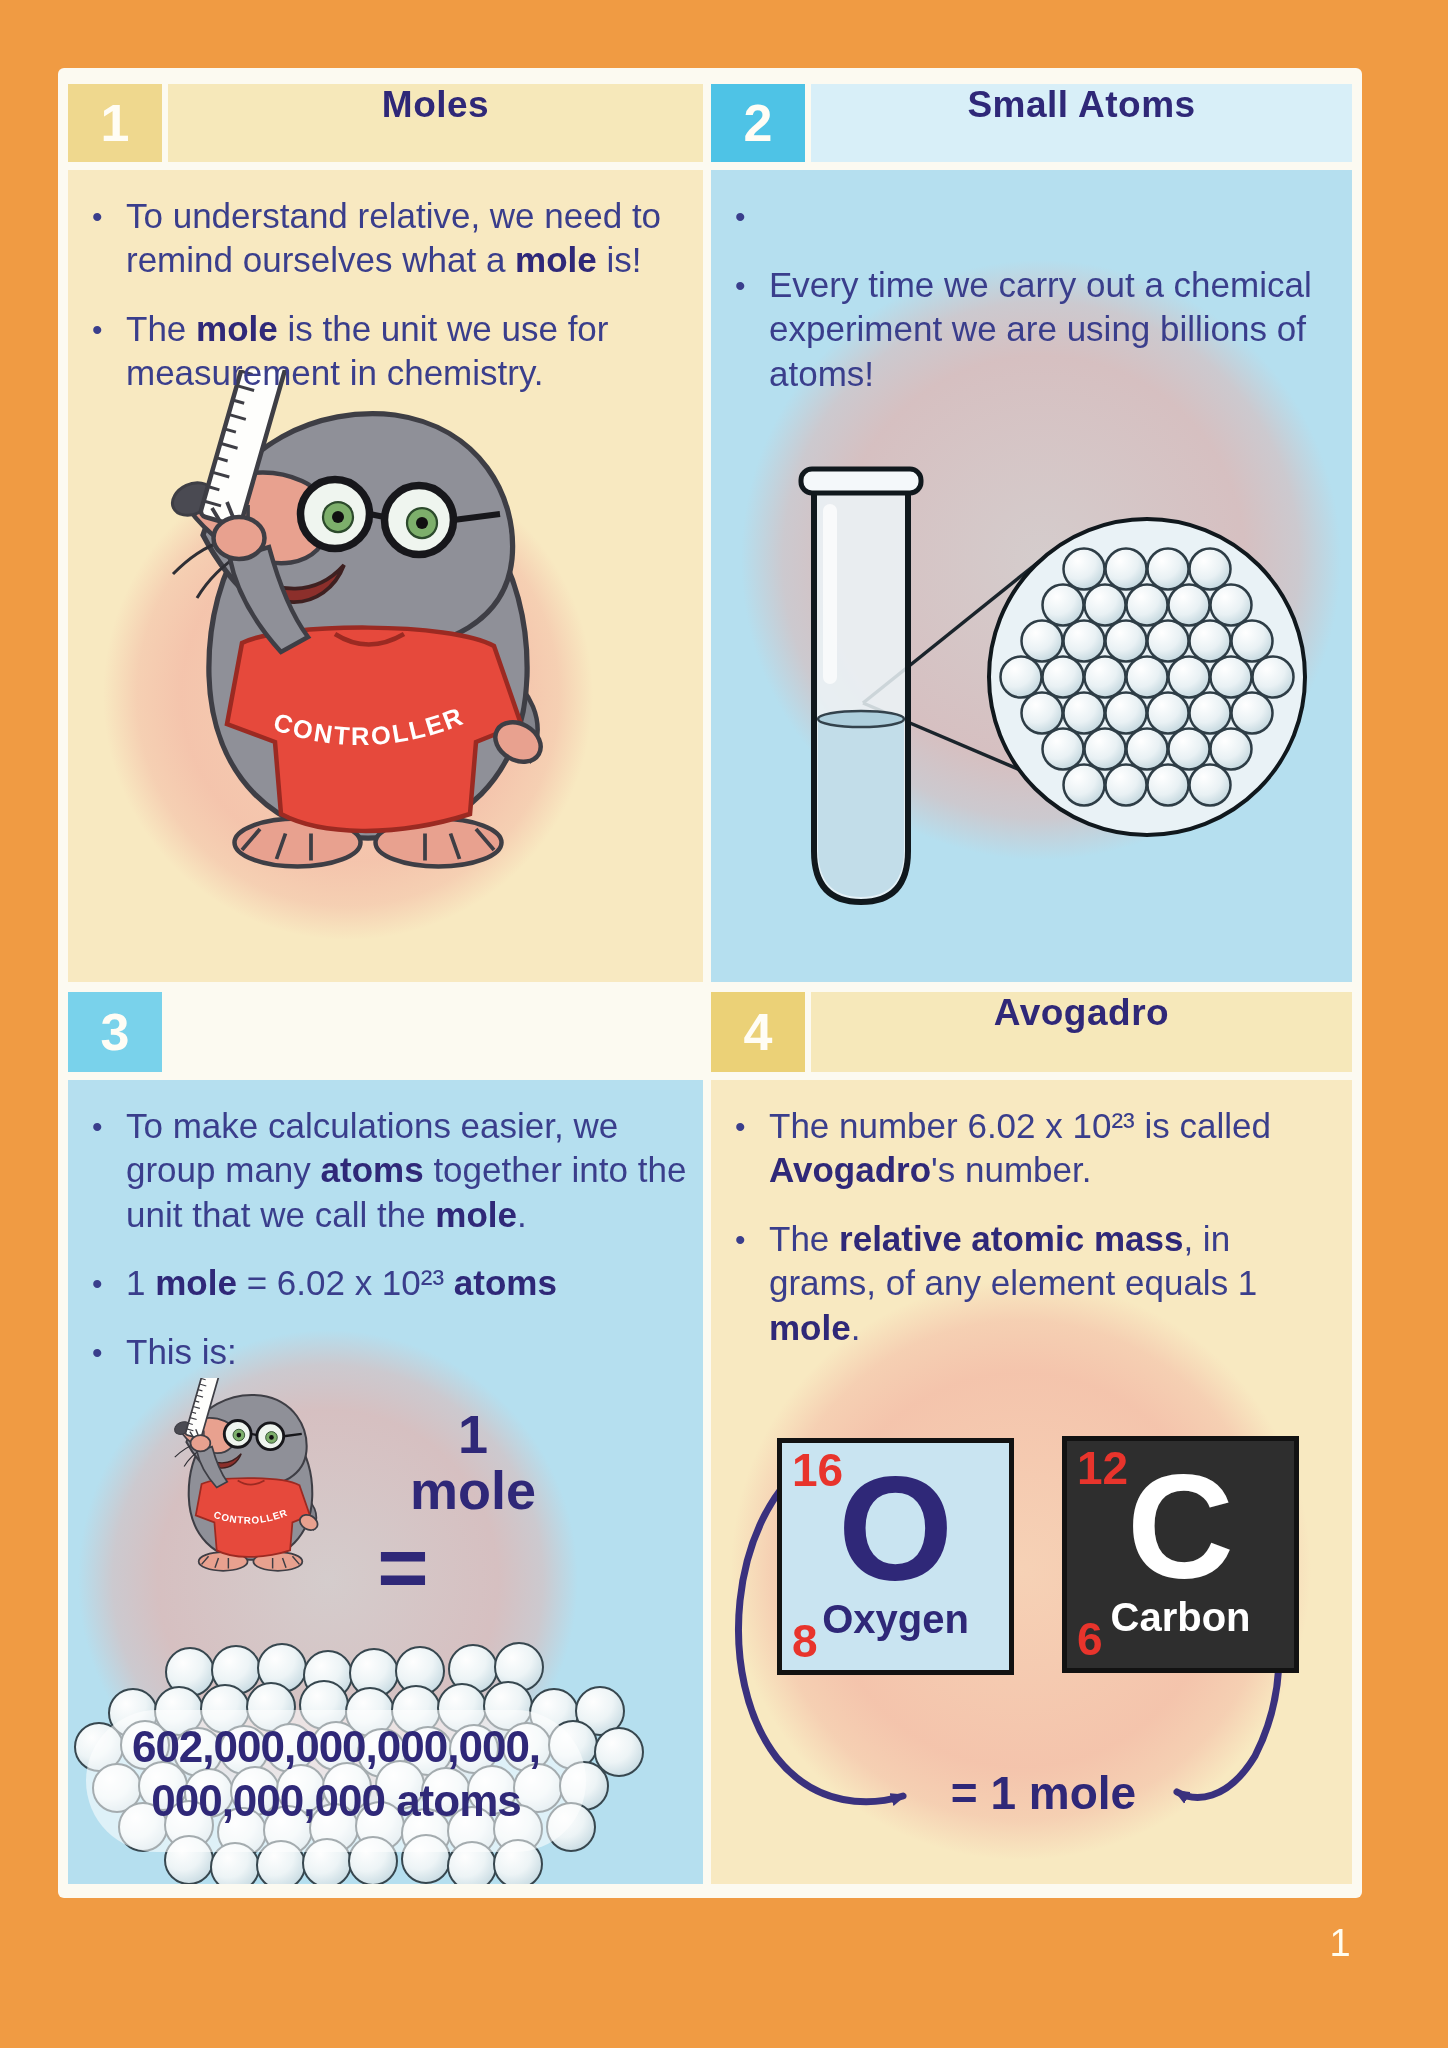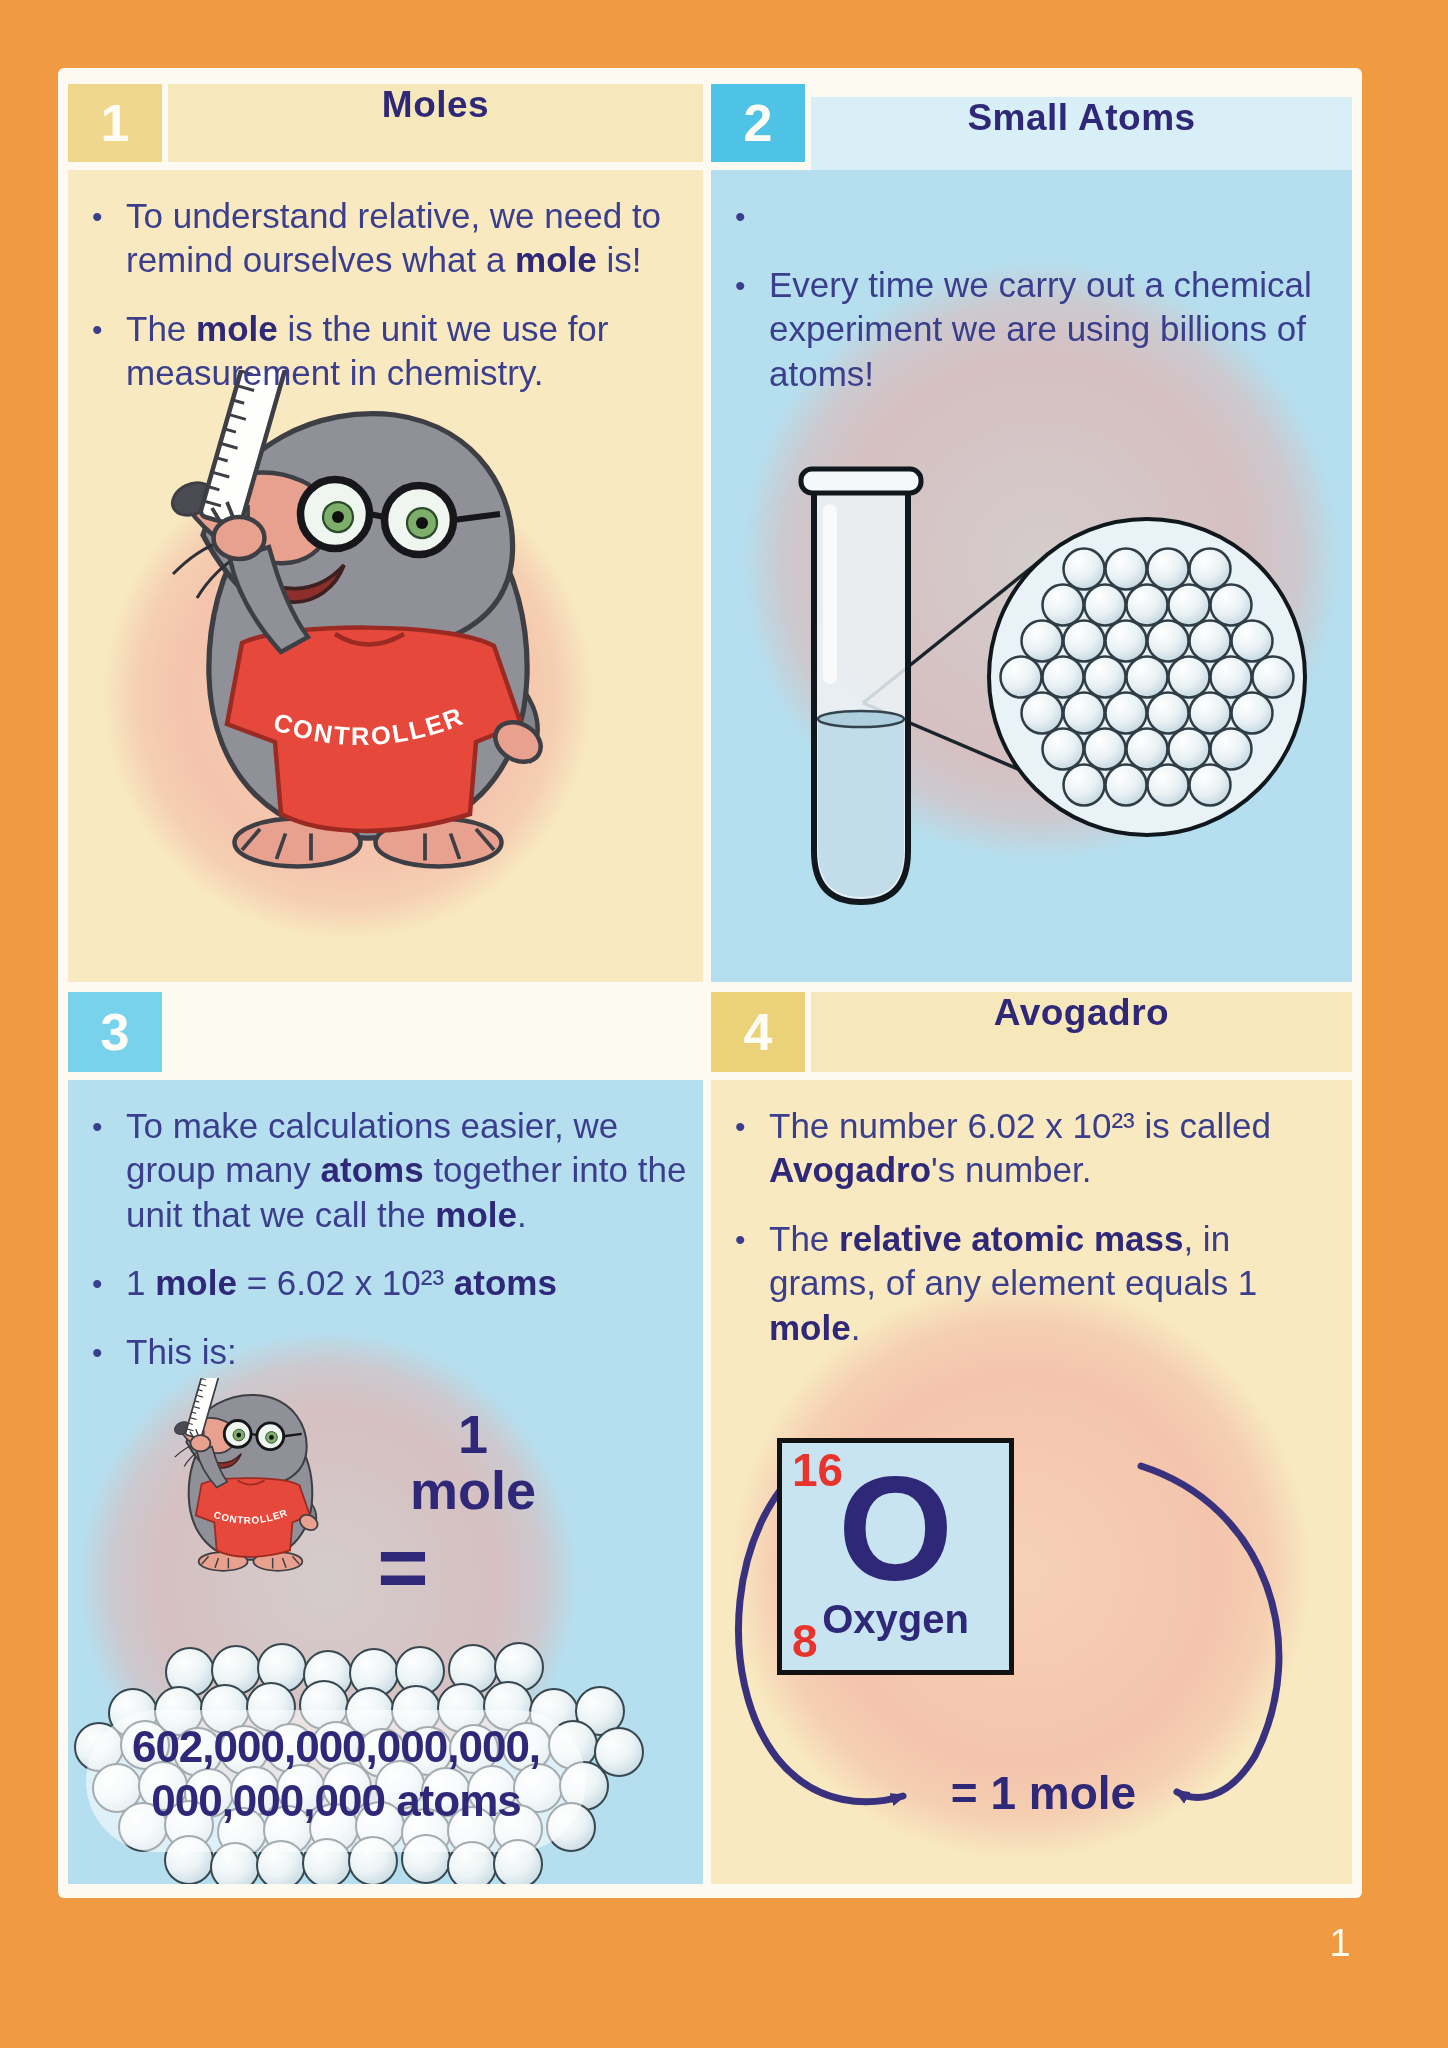--- a/index.html
+++ b/index.html
@@ -139,21 +139,21 @@
         </ul>
       <div class="pink-circle" style="left:35px;top:280px;width:490px;height:490px;"></div>
       <svg class="figure-layer" style="left:75px;top:200px;width:450px;height:510px;" viewBox="0 0 300 340">
         <use href="#moleFig"></use>
       </svg>
     </div>
 
     <div class="numbox" style="left:653px;top:16px;height:78px;background:var(--num-cyan);">
       <span>2</span>
     </div>
-    <div class="titlebar" style="left:753px;top:16px;width:541px;height:78px;background:var(--panel-blue-header);margin-top:13px;">
+    <div class="titlebar" style="left:753px;top:16px;width:541px;height:78px;background:var(--panel-blue-header);">
       <span class="title">Small Atoms</span>
     </div>
     <div class="panel-body" style="left:653px;top:102px;width:641px;height:812px;background:var(--panel-blue);">
       <ul class="bullets">
           <li>
             <span class="dot">•</span>
           </li>
           <li>
             <span class="dot">•</span>
             <span class="btxt"><span>Every time we carry out a chemical experiment we are using billions of atoms!</span></span>
@@ -342,18 +342,24 @@
         </defs>
         <path d="M 100 380 C 18 438 4 598 66 678 C 106 728 160 726 192 716" fill="none" style="stroke:var(--arrow)" stroke-width="7" stroke-linecap="round" marker-end="url(#arrowHead)"></path>
         <path d="M 430 386 C 556 426 600 566 544 676 C 516 722 484 722 466 712" fill="none" style="stroke:var(--arrow)" stroke-width="7" stroke-linecap="round" marker-end="url(#arrowHead)"></path>
       </svg>
       <div class="tile tile-o">
         <span class="mass">16</span>
         <span class="sym">O</span>
         <span class="ename">Oxygen</span>
         <span class="anum">8</span>
       </div>
+      <div class="tile tile-c">
+        <span class="mass">12</span>
+        <span class="sym">C</span>
+        <span class="ename">Carbon</span>
+        <span class="anum">6</span>
+      </div>
       <div class="mole-eq">= 1 mole</div>
     </div>
   </div>
 
   <div class="page-number">1</div>
 </div>
 
 </body></html>

